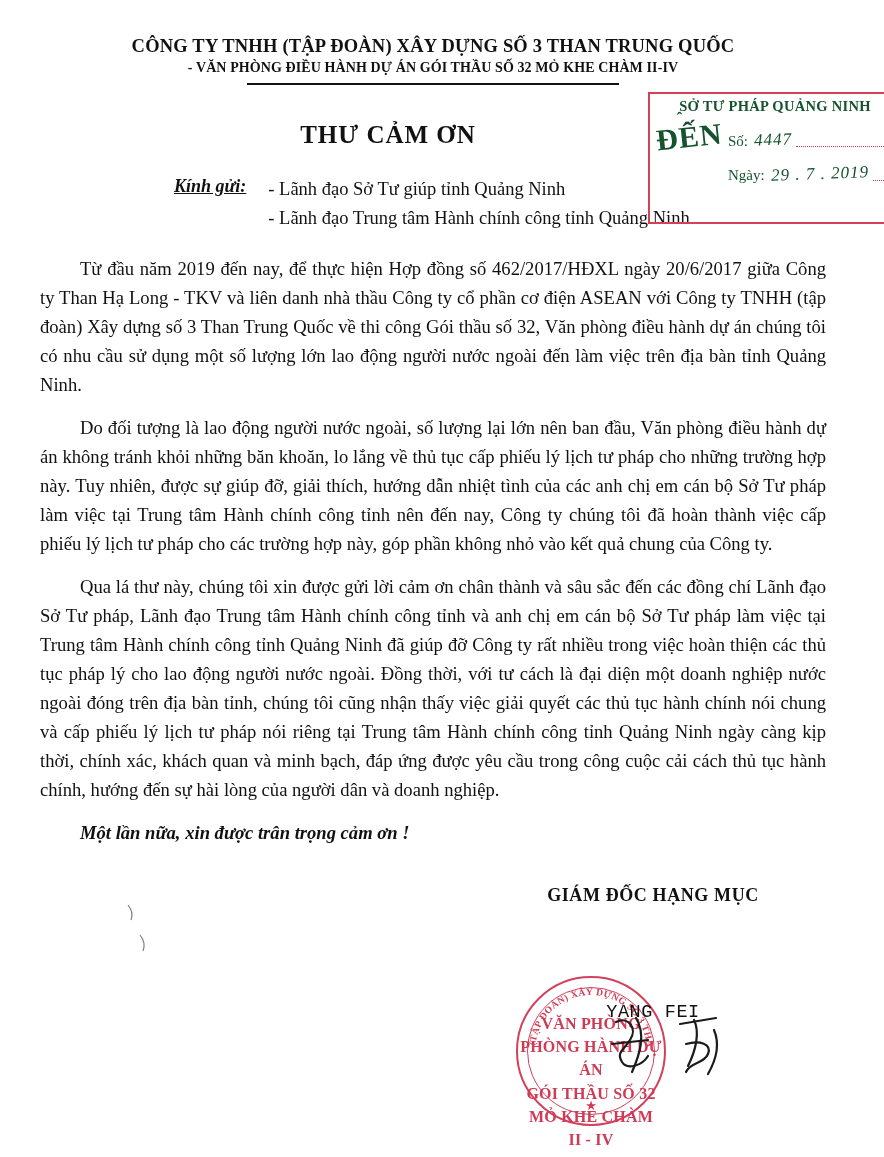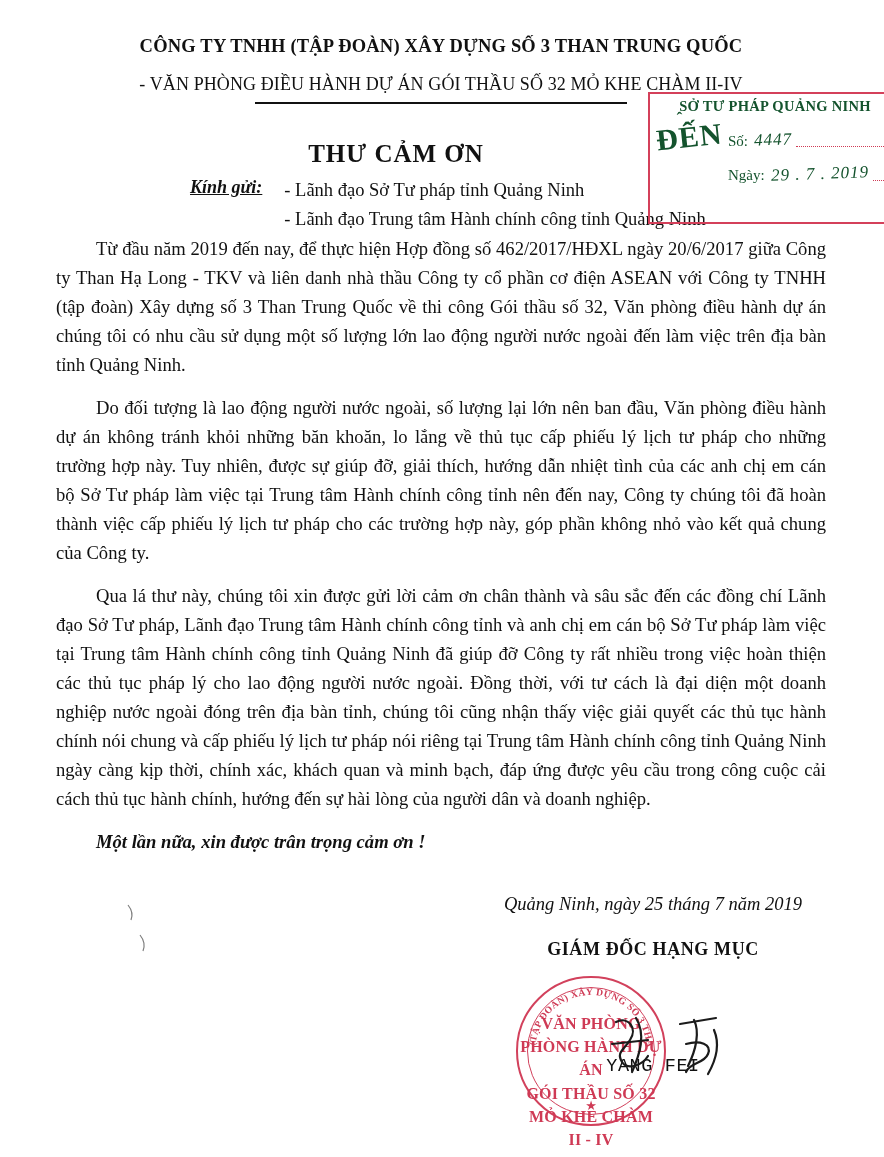--- a/index.html
+++ b/index.html
@@ -13,80 +13,81 @@
     font-family: "Liberation Serif", serif;
     color: #111111;
     position: relative;
     overflow: hidden;
   }
   .page {
     position: relative;
     width: 884px;
     height: 1157px;
     box-sizing: border-box;
-    padding: 34px 58px 0 56px;
+    padding: 34px 58px 0 40px;
     border-radius: 29px;
   }
 
   
   .letterhead {
     text-align: center;
     line-height: 1.32;
   }
   .letterhead .line1 {
     font-size: 18.5px;
     font-weight: bold;
     letter-spacing: .2px;
   }
   .letterhead .line2 {
-    font-size: 18px;
-    font-weight: normal;
+    font-size: 14px;
+    font-weight: bold;
     letter-spacing: .1px;
-    margin-top: 15px;
+    margin-top: 1px;
   }
   .rule {
     width: 372px;
     height: 2px;
     background: #111;
     margin: 5px auto 0 auto;
   }
 
   
   .doc-title {
     text-align: center;
     font-size: 25px;
     font-weight: bold;
     letter-spacing: 1px;
     margin-top: 36px;
     margin-left: -90px;
   }
 
   
   .recipients {
-    margin-top: 8px;
+    margin-top: 26px;
     padding-left: 134px;
     display: flex;
     align-items: flex-start;
   }
   .kinh-gui {
     font-weight: bold;
     font-style: italic;
     font-size: 18px;
     text-decoration: underline;
     white-space: nowrap;
     padding-top: 1px;
   }
   .recipient-list {
     margin-left: 22px;
     font-size: 18.5px;
     line-height: 1.55;
   }
 
   
   .body-text {
+    margin-top: 22px;
     font-size: 18.6px;
     line-height: 1.56;
     text-align: justify;
     text-justify: inter-word;
   }
   .body-text p {
     margin: 0 0 14px 0;
     text-indent: 40px;
   }
   .closing {
@@ -264,34 +265,33 @@
     <div class="line1">CÔNG TY TNHH (TẬP ĐOÀN) XÂY DỰNG SỐ 3 THAN TRUNG QUỐC</div>
     <div class="line2">- VĂN PHÒNG ĐIỀU HÀNH DỰ ÁN GÓI THẦU SỐ 32 MỎ KHE CHÀM II-IV</div>
     <div class="rule"></div>
   </div>
 
   <div class="doc-title">THƯ CẢM ƠN</div>
 
   <div class="recipients">
     <div class="kinh-gui">Kính gửi:</div>
     <div class="recipient-list">
-      <div>- Lãnh đạo Sở Tư pháp tỉnh Quảng Ninh</div>
+      <div>- Lãnh đạo Sở Tư giúp tỉnh Quảng Ninh</div>
       <div>- Lãnh đạo Trung tâm Hành chính công tỉnh Quảng Ninh</div>
     </div>
   </div>
 
   <div class="body-text">
     <p>Từ đầu năm 2019 đến nay, để thực hiện Hợp đồng số 462/2017/HĐXL ngày 20/6/2017 giữa Công ty Than Hạ Long - TKV và liên danh nhà thầu Công ty cổ phần cơ điện ASEAN với Công ty TNHH (tập đoàn) Xây dựng số 3 Than Trung Quốc về thi công Gói thầu số 32, Văn phòng điều hành dự án chúng tôi có nhu cầu sử dụng một số lượng lớn lao động người nước ngoài đến làm việc trên địa bàn tỉnh Quảng Ninh.</p>
     <p>Do đối tượng là lao động người nước ngoài, số lượng lại lớn nên ban đầu, Văn phòng điều hành dự án không tránh khỏi những băn khoăn, lo lắng về thủ tục cấp phiếu lý lịch tư pháp cho những trường hợp này. Tuy nhiên, được sự giúp đỡ, giải thích, hướng dẫn nhiệt tình của các anh chị em cán bộ Sở Tư pháp làm việc tại Trung tâm Hành chính công tỉnh nên đến nay, Công ty chúng tôi đã hoàn thành việc cấp phiếu lý lịch tư pháp cho các trường hợp này, góp phần không nhỏ vào kết quả chung của Công ty.</p>
     <p>Qua lá thư này, chúng tôi xin được gửi lời cảm ơn chân thành và sâu sắc đến các đồng chí Lãnh đạo Sở Tư pháp, Lãnh đạo Trung tâm Hành chính công tỉnh và anh chị em cán bộ Sở Tư pháp làm việc tại Trung tâm Hành chính công tỉnh Quảng Ninh đã giúp đỡ Công ty rất nhiều trong việc hoàn thiện các thủ tục pháp lý cho lao động người nước ngoài. Đồng thời, với tư cách là đại diện một doanh nghiệp nước ngoài đóng trên địa bàn tỉnh, chúng tôi cũng nhận thấy việc giải quyết các thủ tục hành chính nói chung và cấp phiếu lý lịch tư pháp nói riêng tại Trung tâm Hành chính công tỉnh Quảng Ninh ngày càng kịp thời, chính xác, khách quan và minh bạch, đáp ứng được yêu cầu trong công cuộc cải cách thủ tục hành chính, hướng đến sự hài lòng của người dân và doanh nghiệp.</p>
     <p class="closing">Một lần nữa, xin được trân trọng cảm ơn !</p>
   </div>
 
   <div class="sign-block">
-    <div class="sign-place">Quảng Ninh, ngày 25 tháng 7 năm 2019</div>
     <div class="sign-role">GIÁM ĐỐC HẠNG MỤC</div>
     <div class="sign-name">YANG FEI</div>
   </div>
 
   <div class="stamp-box">
     <div class="stamp-office">SỞ TƯ PHÁP QUẢNG NINH</div>
     <div class="stamp-den">
       <span class="den-acc">̂</span>
       <span>ĐẾN</span>
     </div>

